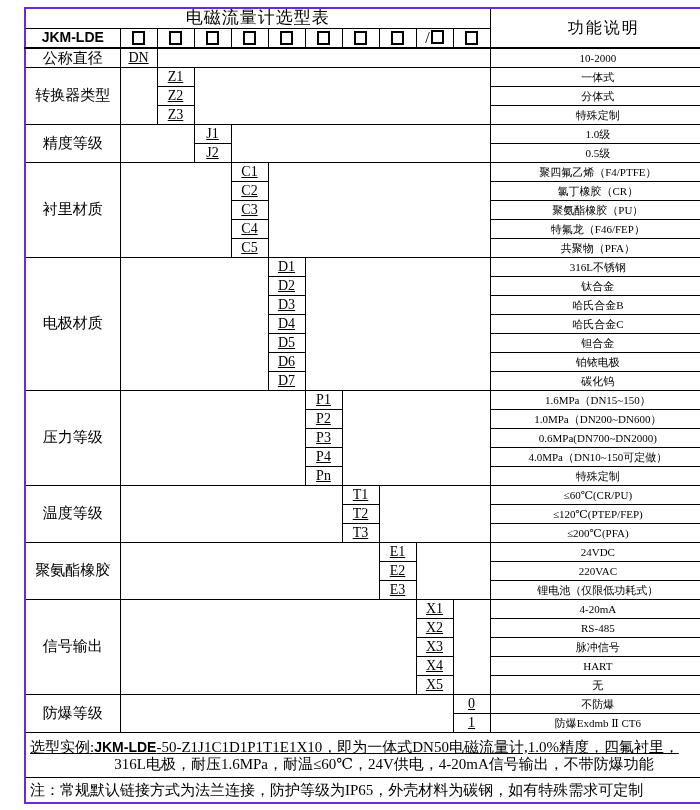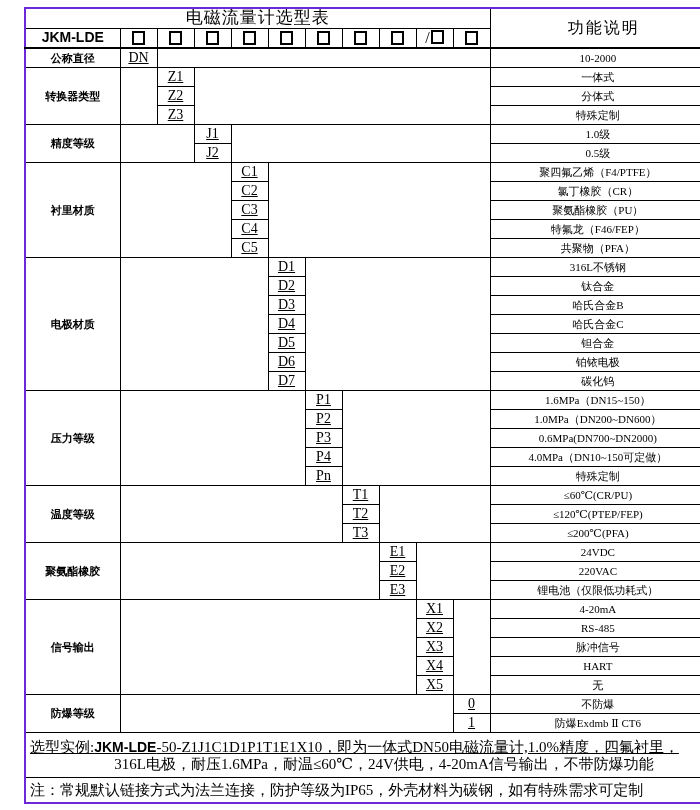--- a/index.html
+++ b/index.html
@@ -21,21 +21,21 @@
   tr.r-title{height:20px;}
   tr.r-ex{height:45px;}
   tr.r-note{height:26px;border-radius:13px;}
   td.title-cell{font-size:17px;letter-spacing:1px;}
   td.fn-header{font-size:16px;border-bottom-width:2px;letter-spacing:2px;padding-left:12px;}
   td.model-cell{
     font-family:"Liberation Sans","DejaVu Sans",sans-serif;
     font-weight:bold;font-size:14px;
   }
   tr.cbrow td{border-bottom-width:2px;}
-  td.cat{font-size:11px;font-weight:bold;}
+  td.cat{font-size:15px;}
   td.code{font-size:14px;text-decoration:underline;}
   td.desc{font-size:11px;}
   span.cb{
     display:inline-block;width:9px;height:10px;
     border:2px solid #000;vertical-align:middle;margin-bottom:2px;
     background:#fff;
   }
   span.slash{font-size:16px;margin-right:1px;vertical-align:middle;}
   td.ex-cell{font-size:15px;}
   td.ex-cell .ex1{text-align:left;padding:2px 2px 0 4px;text-decoration:underline;}

